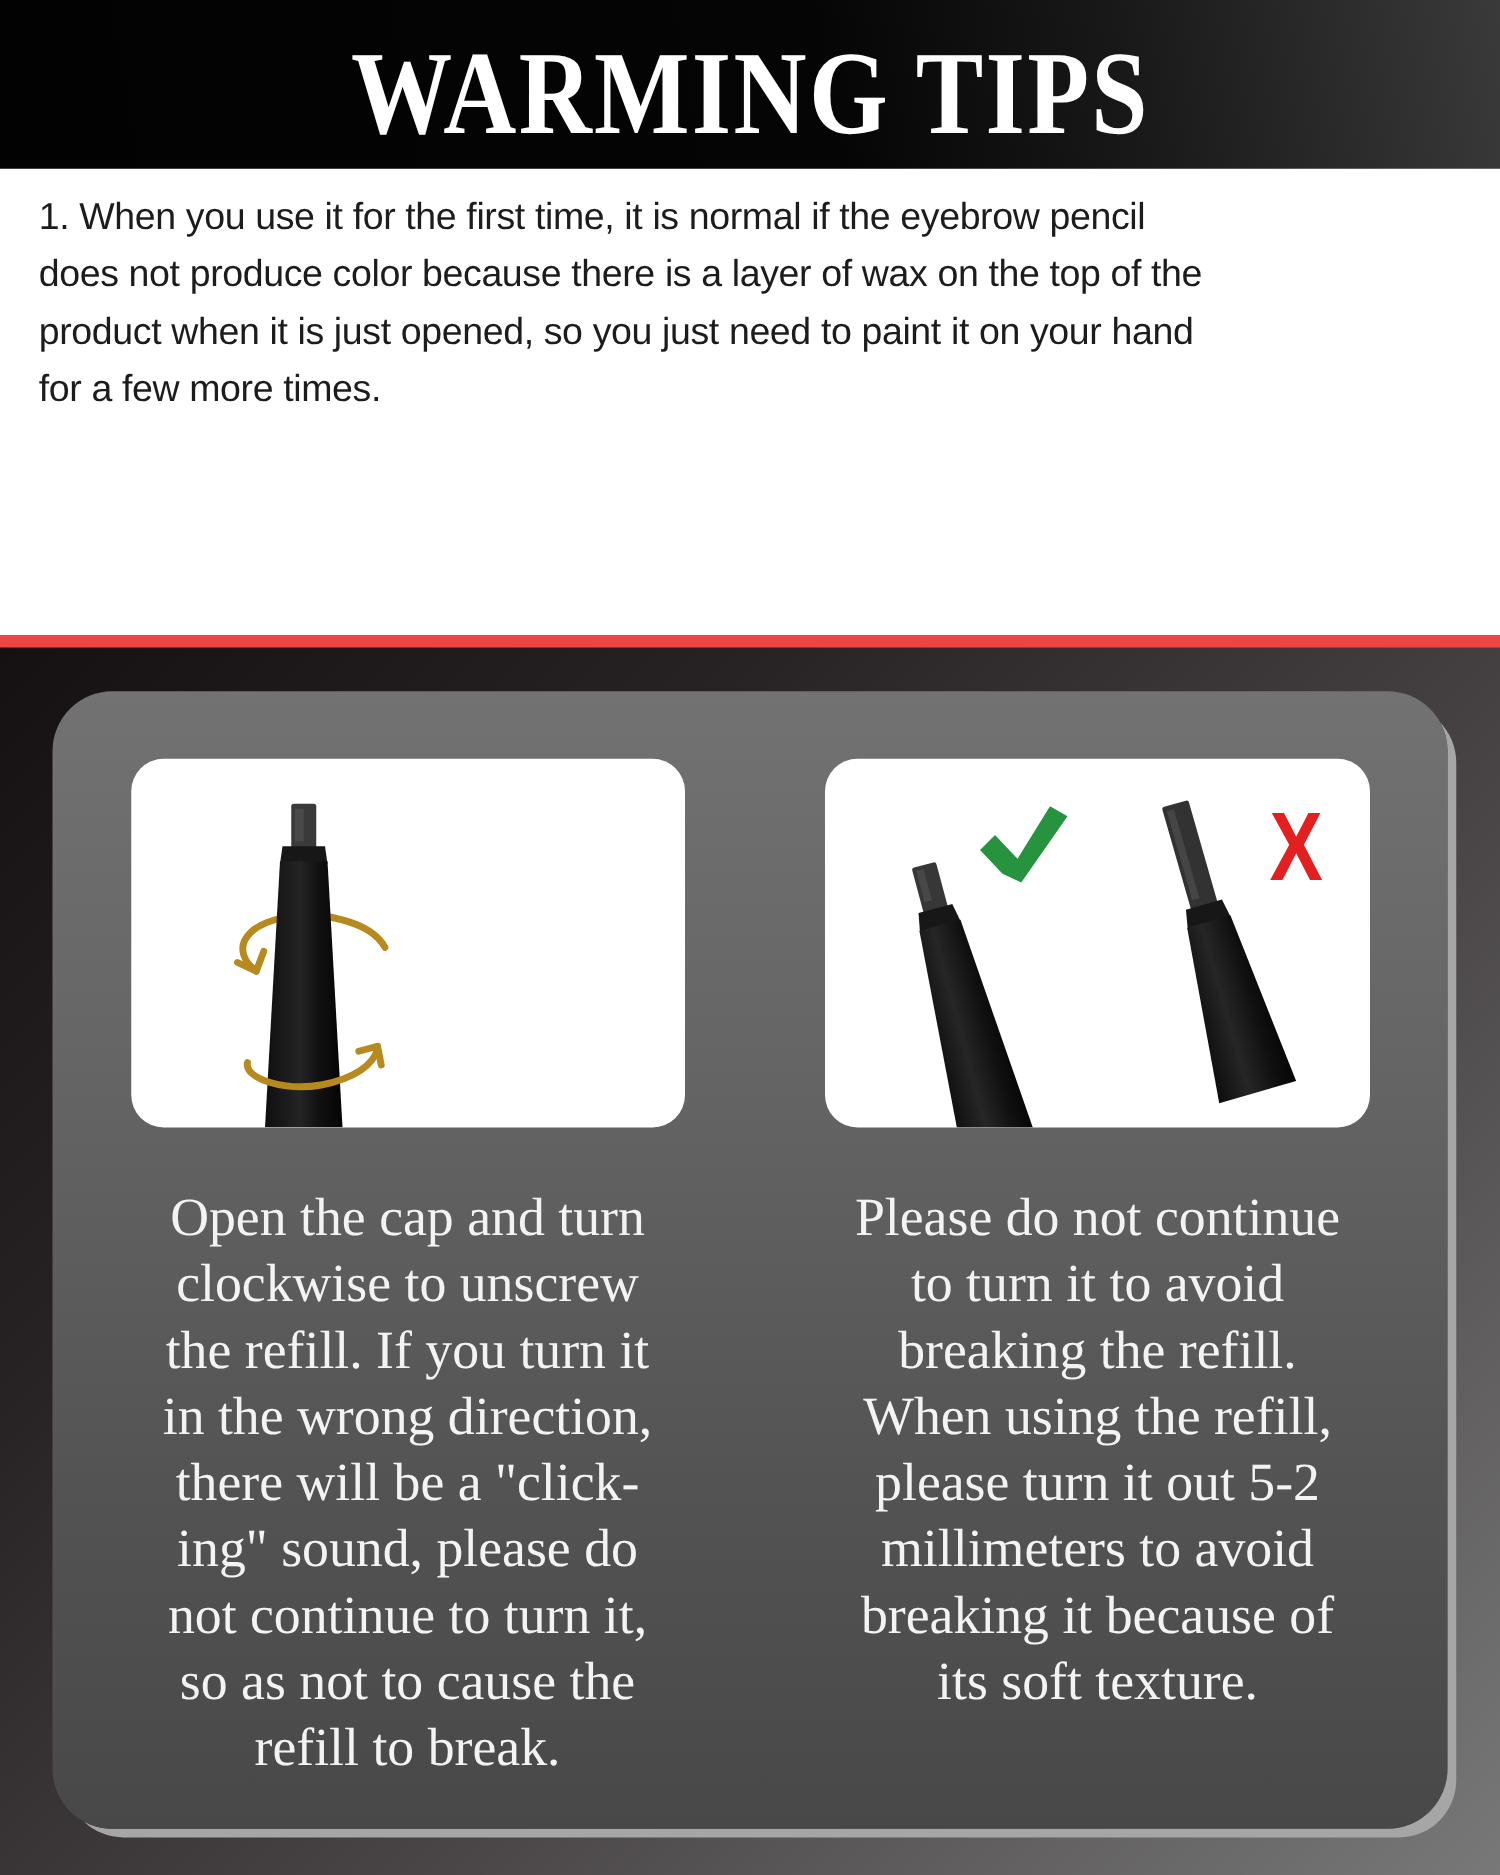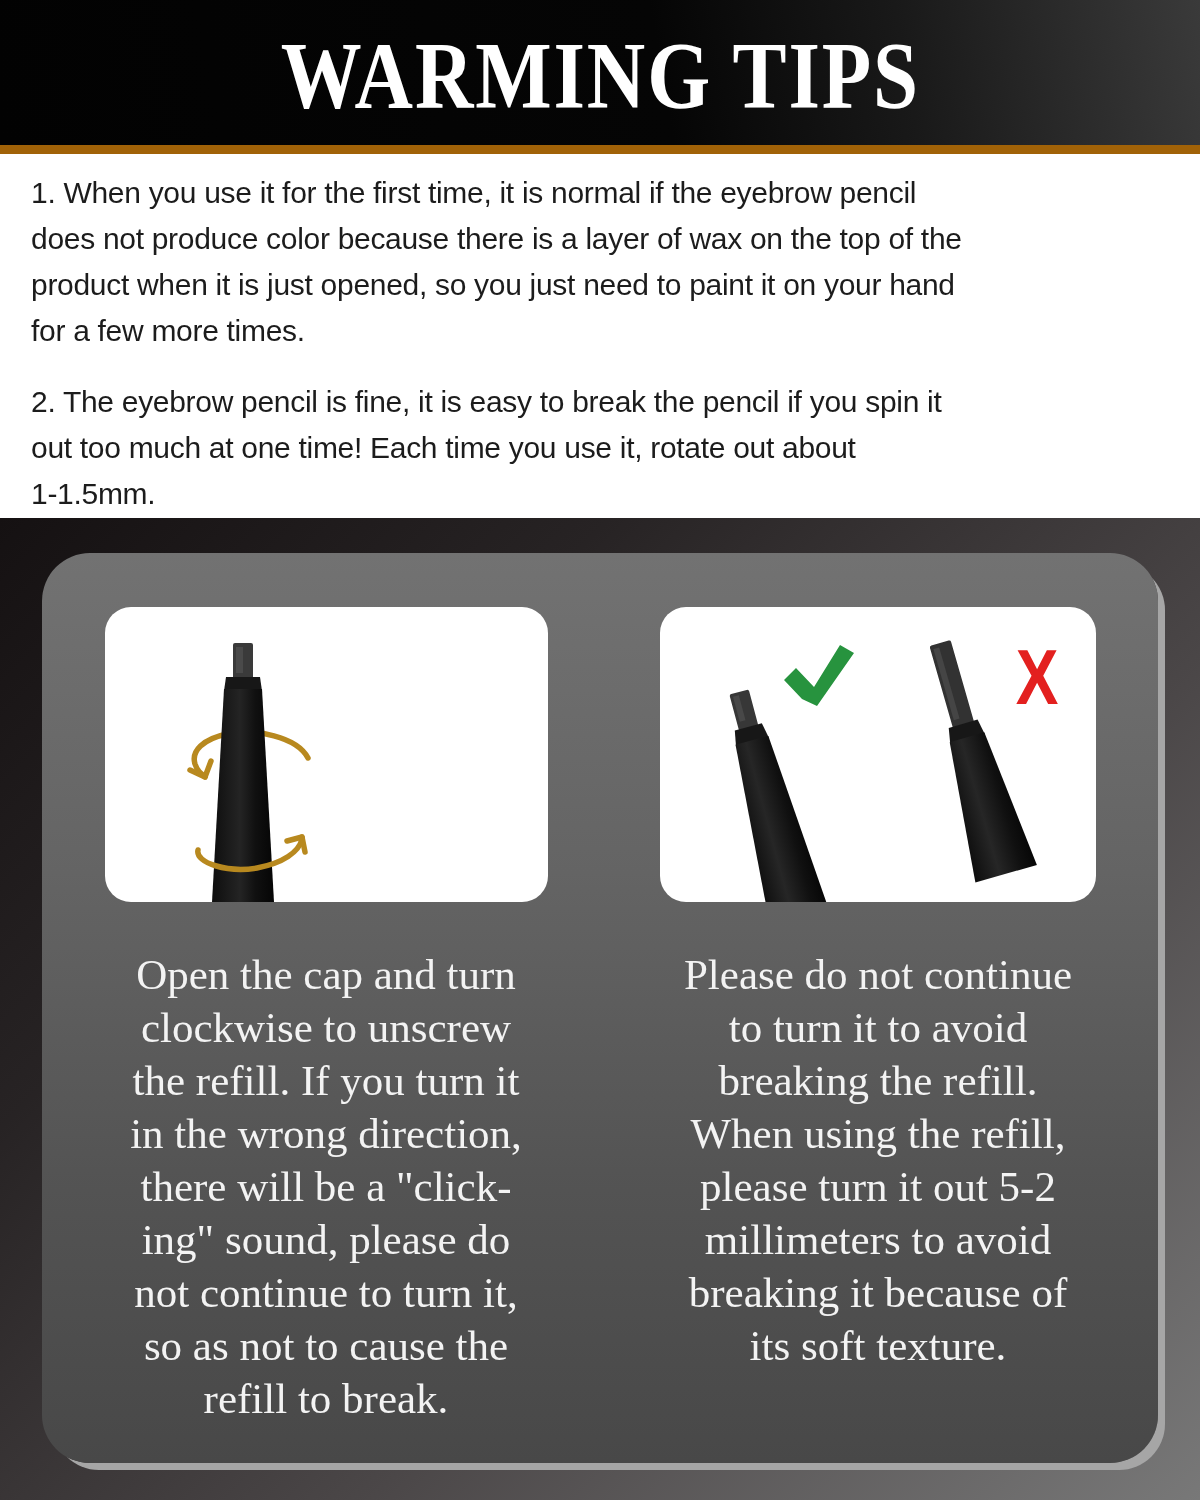--- a/index.html
+++ b/index.html
@@ -1,28 +1,28 @@
 <!DOCTYPE html>
 <html><head>
 <meta charset="utf-8">
 <style>
   html,body{margin:0;padding:0;background:#e9e9e9;}
-  #page{position:relative;width:1200px;height:1500px;overflow:hidden;background:#a16207;
+  #page{position:relative;width:1200px;height:1500px;overflow:hidden;background:#ef4444;
         font-family:"Liberation Sans",sans-serif;}
 
   
   #header{position:absolute;left:0;top:0;width:1200px;height:145px;
           background:linear-gradient(80deg,#020202 0%,#050505 55%,#191919 75%,#3a3a3a 100%);
           display:flex;align-items:center;justify-content:center;}
   #header .title{color:#ffffff;font-family:"Liberation Serif",serif;font-weight:700;
           font-size:88px;letter-spacing:2px;transform:scaleX(0.92) scaleY(1.08);
           white-space:nowrap;line-height:1;padding-top:6px;}
 
   
-  #intro{position:absolute;left:0;top:154px;width:1200px;height:373px;background:#ffffff;
+  #intro{position:absolute;left:0;top:135px;width:1200px;height:373px;background:#ffffff;
          box-sizing:border-box;padding:16px 30px 0 31px;}
   .tip{white-space:pre-line;color:#1c1c1c;font-size:30px;line-height:46px;
        letter-spacing:-0.3px;margin:0 0 25px 0;}
 
   
   #lower{position:absolute;left:0;top:518px;width:1200px;height:982px;
          background:linear-gradient(135deg,#151112 0%,#272324 28%,#4b4748 62%,#787878 100%);}
   #panel{position:absolute;left:42px;top:35px;width:1116px;height:910px;border-radius:48px;
          background:linear-gradient(180deg,#727272 0%,#646464 35%,#535353 70%,#484848 100%);
          box-shadow:9px 9px 0 -2px #a6a6a6;}
@@ -42,23 +42,20 @@
 
   <div id="header">
     <div class="title">WARMING TIPS</div>
   </div>
 
   <div id="intro">
     <p class="tip">1. When you use it for the first time, it is normal if the eyebrow pencil
 does not produce color because there is a layer of wax on the top of the
 product when it is just opened, so you just need to paint it on your hand
 for a few more times.</p>
-    <p class="tip">2. The eyebrow pencil is fine, it is easy to break the pencil if you spin it
-out too much at one time! Each time you use it, rotate out about
-1-1.5mm.</p>
   </div>
 
   <div id="lower">
     <div id="panel">
 
       <div class="card" id="card-left">
         <svg width="443" height="295" viewBox="0 0 443 295">
           <defs>
             <linearGradient id="bodyGrad" x1="0" y1="0" x2="1" y2="0">
               <stop offset="0" stop-color="#0e0e0e"></stop>

